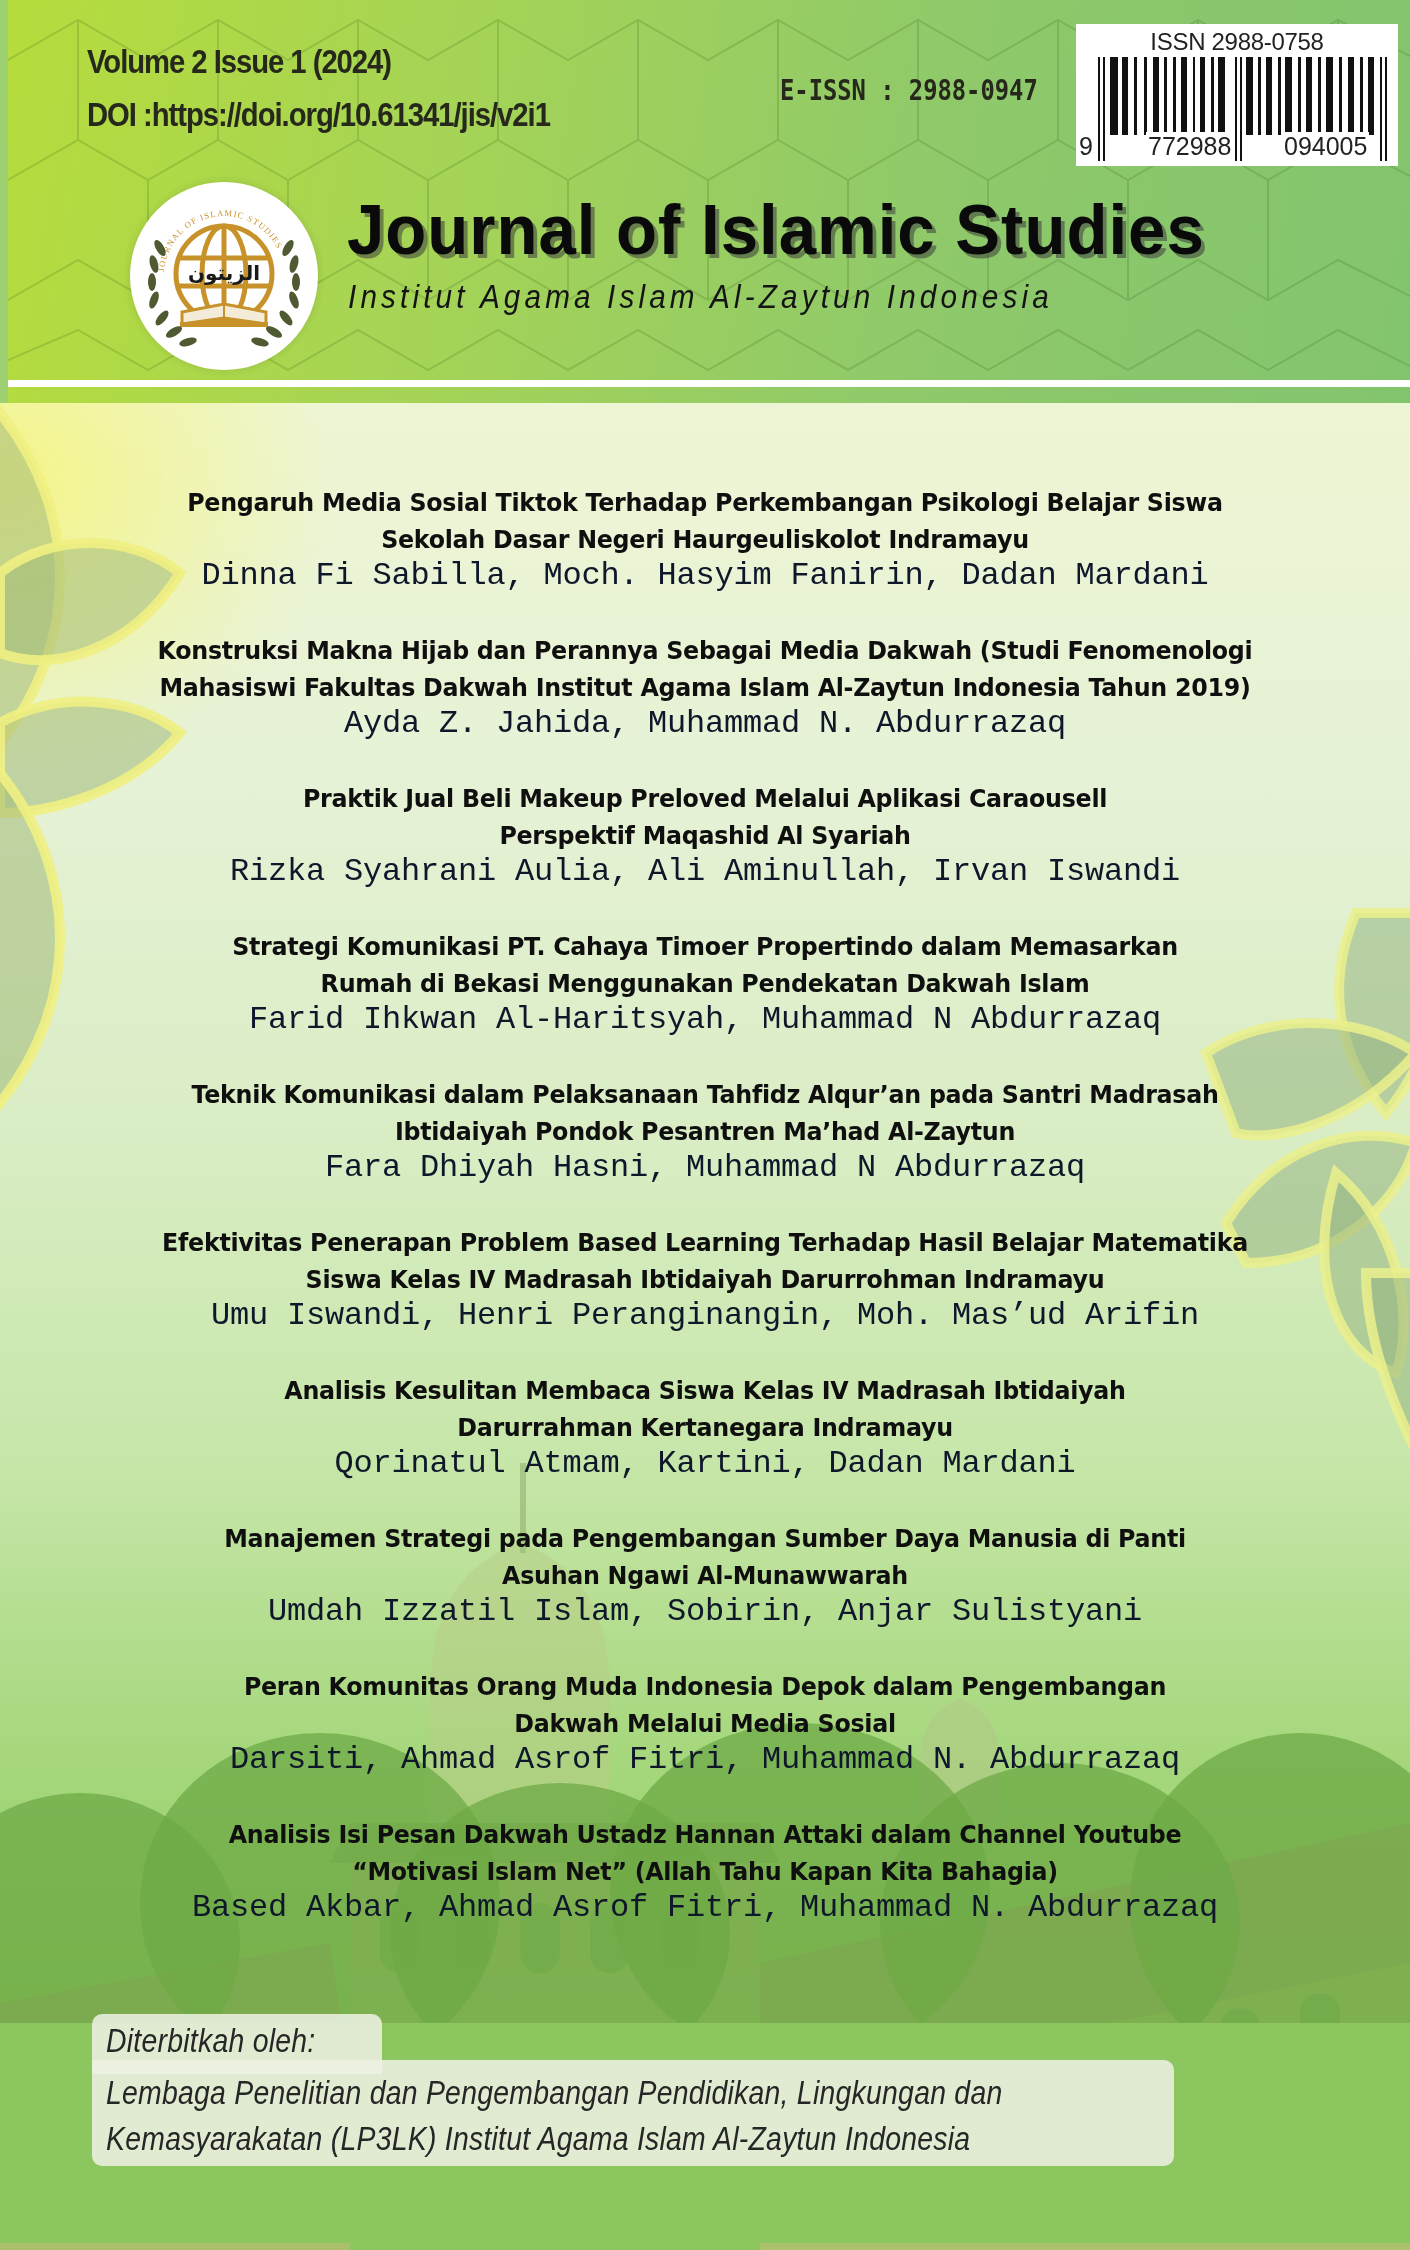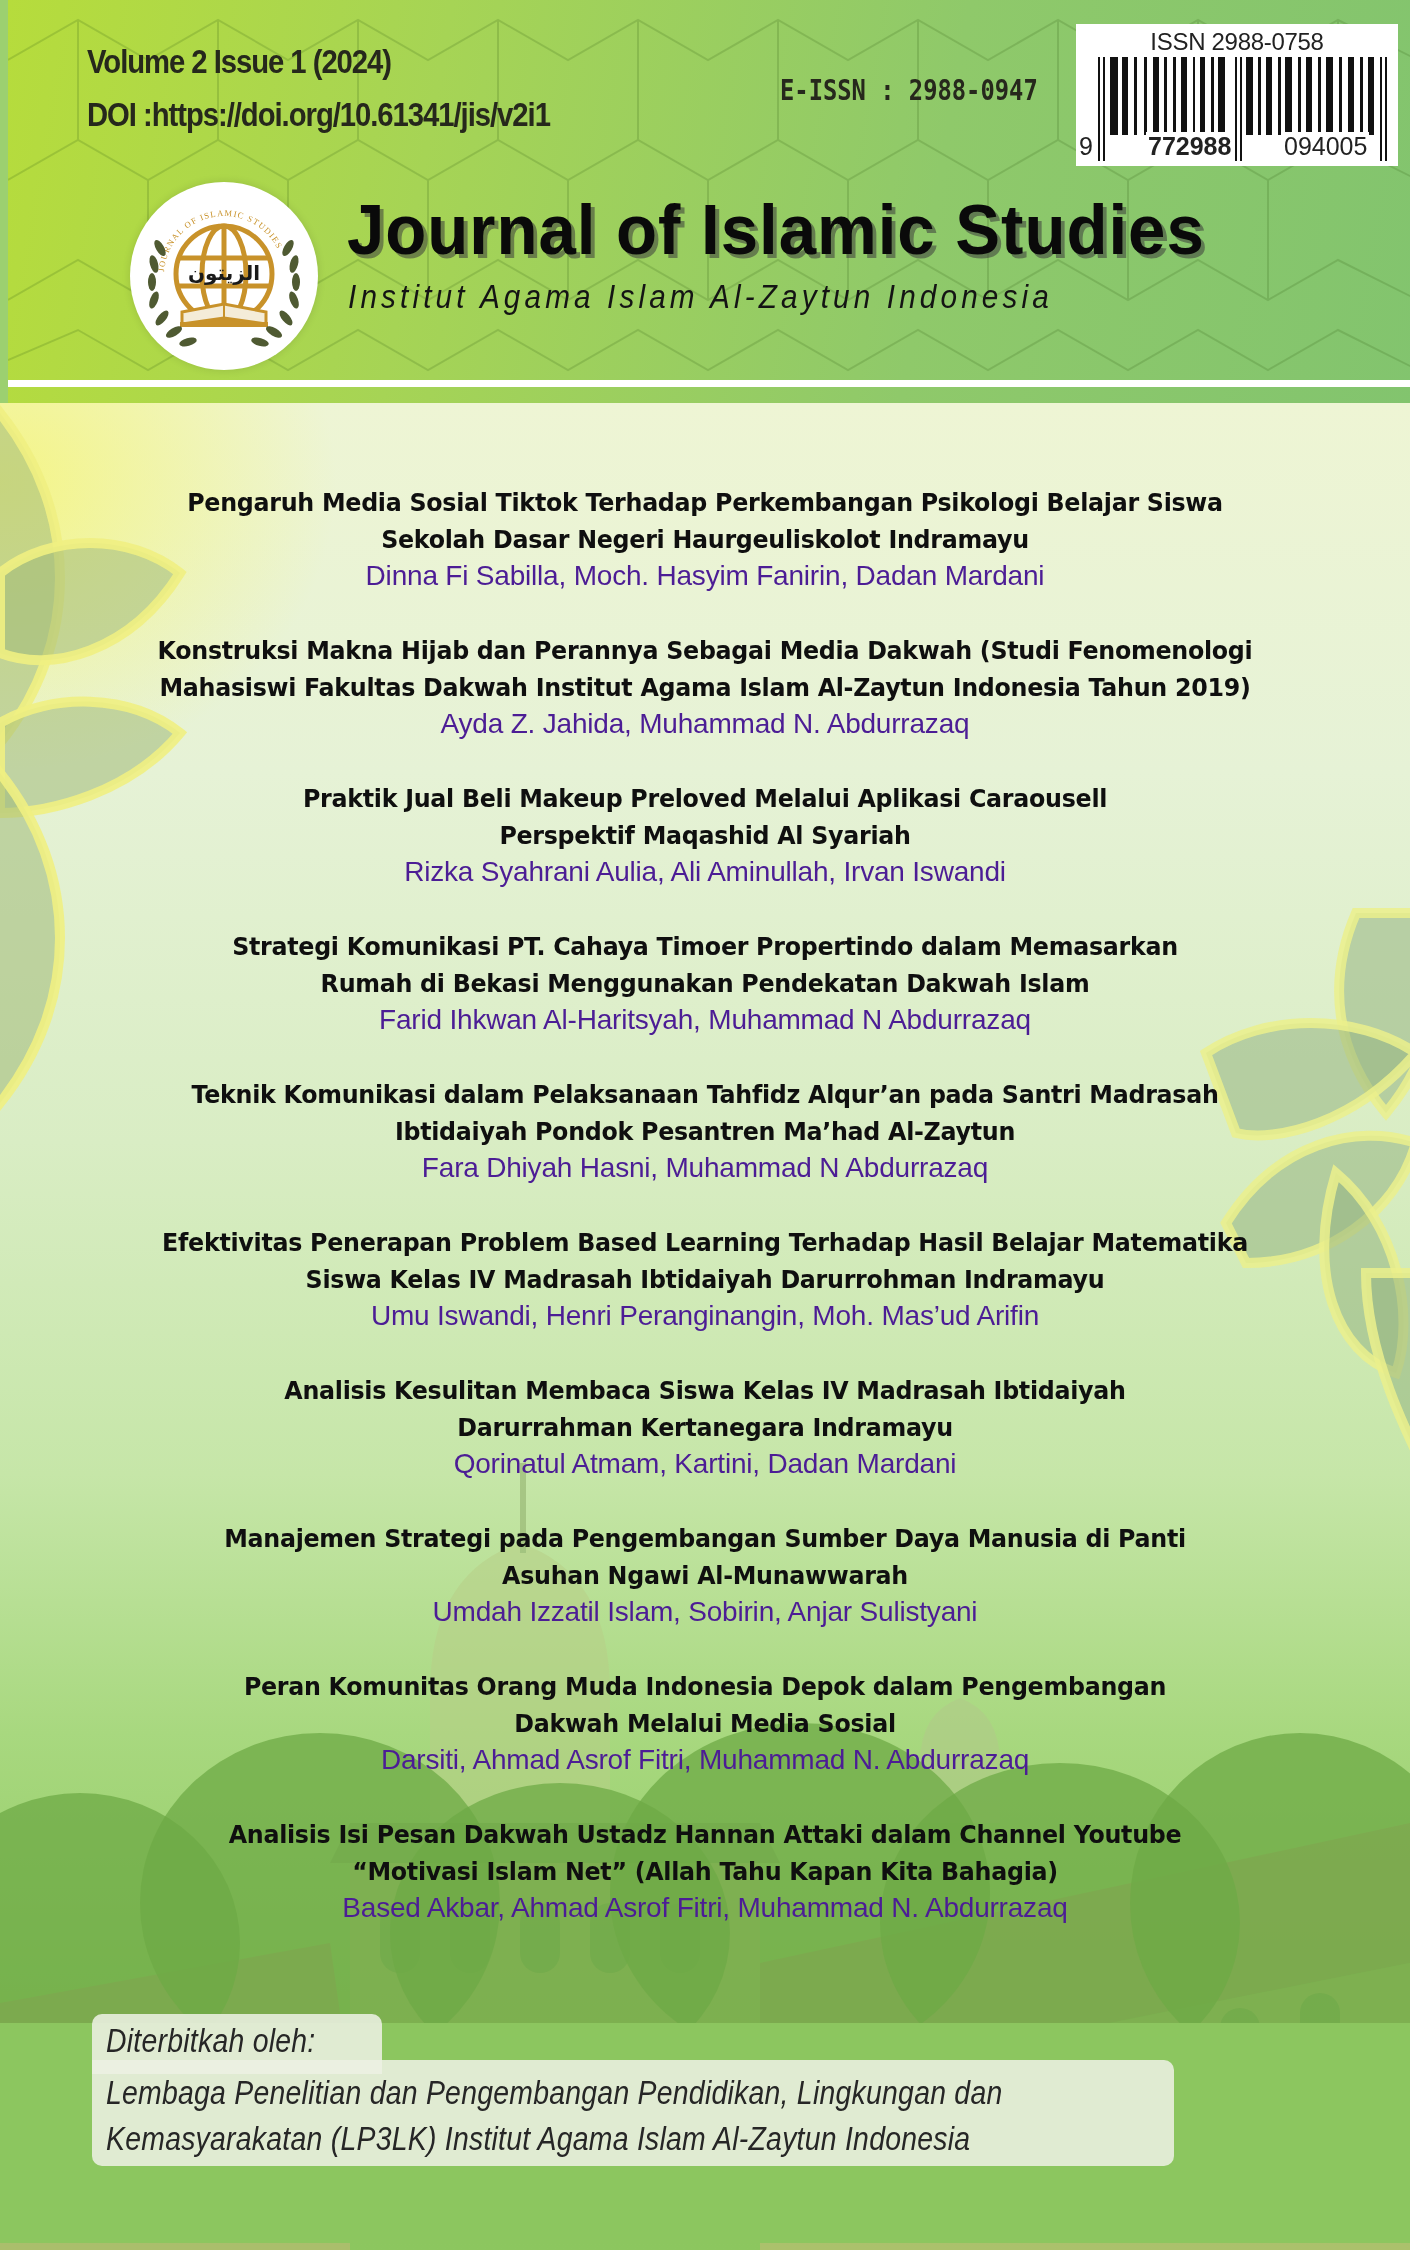--- a/index.html
+++ b/index.html
@@ -36,21 +36,21 @@
     .barcode-box {
       position: absolute; left: 1068px; top: 24px; width: 322px; height: 142px; background: #ffffff;
     }
     .barcode-issn {
       position: absolute; left: 0; top: 4px; width: 100%; text-align: center;
       font-family: "Liberation Sans", sans-serif; font-size: 24px; color: #222; letter-spacing: -0.3px;
     }
     .barcode-bars { position: absolute; left: 22px; top: 33px; width: 290px; height: 104px; }
     .barcode-digits { position: absolute; top: 108px; font-family: "Liberation Sans", sans-serif; font-size: 25px; color: #222; background: #fff; padding: 0 2px; }
     .bd-first { left: 1px; }
-    .bd-mid { left: 70px; font-weight: bold; }
+    .bd-mid { left: 70px; }
     .bd-last { left: 206px; }
 
     .logo {
       position: absolute; left: 122px; top: 182px; width: 188px; height: 188px;
       border-radius: 50%; background: #ffffff;
       box-shadow: 0 0 8px rgba(0,0,0,0.12);
     }
     .logo svg { position: absolute; inset: 0; }
 
     .journal-title {
@@ -77,21 +77,21 @@
     .building { position: absolute; left: 0; top: 1040px; width: 1410px; height: 807px; opacity: 0.55; }
     .trees { position: absolute; left: 0; top: 1280px; width: 1410px; height: 560px; }
 
     .articles { position: absolute; left: 0; top: 484px; width: 1410px; }
     .article { text-align: center; height: 148px; }
     .article-title {
       font-family: "DejaVu Sans", sans-serif; font-weight: 700; font-size: 24.5px; color: #0f0f0f;
       line-height: 37px; letter-spacing: -0.3px; transform: scaleX(0.97);
     }
     .article-authors {
-      font-family: Liberation Sans, sans-serif; font-size: 28px; color: #4c1d95; line-height: 36px;
+      font-family: Liberation Mono, monospace; font-size: 32px; color: #0f172a; line-height: 36px;
       letter-spacing: -0.2px;
     }
 
     .publisher { position: absolute; left: 92px; top: 2014px; }
     .pub-label-box {
       position: absolute; left: 0; top: 0; width: 290px; height: 60px;
       background: rgba(236,240,226,0.88); border-radius: 10px 10px 0 0;
     }
     .pub-body-box {
       position: absolute; left: 0; top: 46px; width: 1082px; height: 106px;

